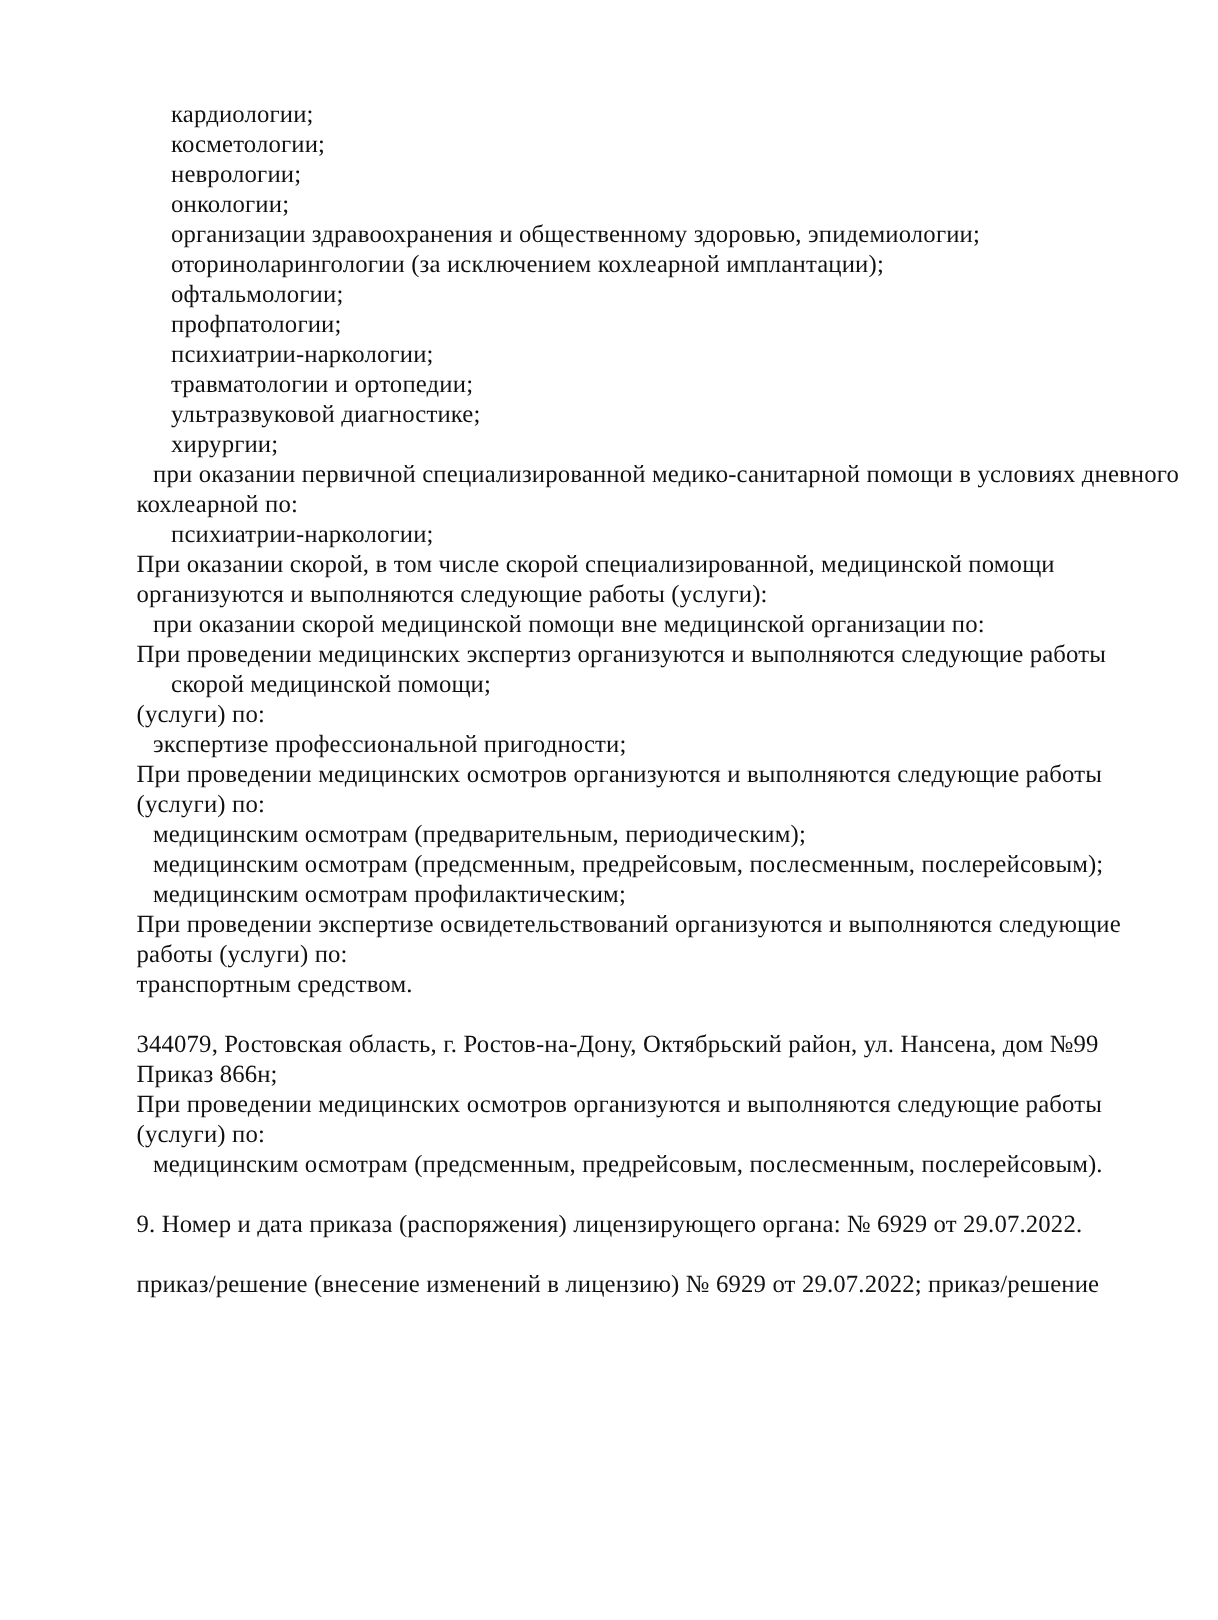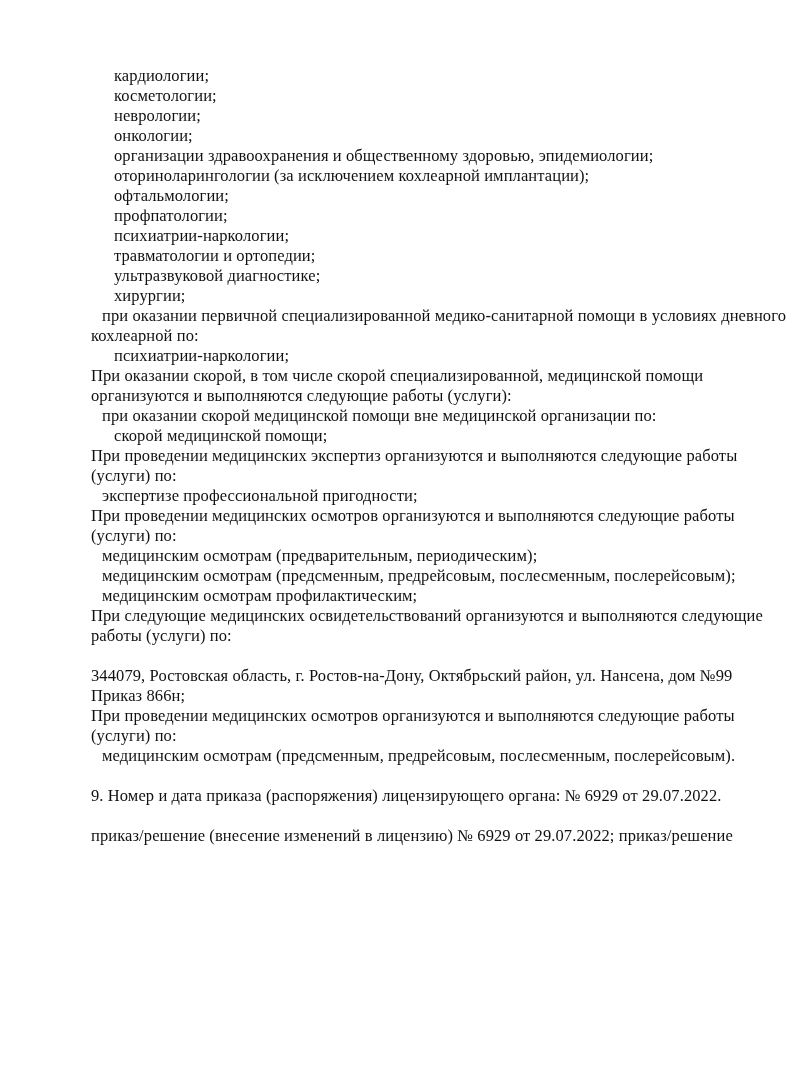--- a/index.html
+++ b/index.html
@@ -44,31 +44,32 @@
       <div class="line indent-2">психиатрии-наркологии;</div>
       <div class="line indent-2">травматологии и ортопедии;</div>
       <div class="line indent-2">ультразвуковой диагностике;</div>
       <div class="line indent-2">хирургии;</div>
       <div class="line indent-1">при оказании первичной специализированной медико-санитарной помощи в условиях дневного</div>
       <div class="line indent-0">кохлеарной по:</div>
       <div class="line indent-2">психиатрии-наркологии;</div>
       <div class="line indent-0">При оказании скорой, в том числе скорой специализированной, медицинской помощи</div>
       <div class="line indent-0">организуются и выполняются следующие работы (услуги):</div>
       <div class="line indent-1">при оказании скорой медицинской помощи вне медицинской организации по:</div>
+      <div class="line indent-0">При проведении медицинских экспертиз организуются и выполняются следующие работы</div>
       <div class="line indent-2">скорой медицинской помощи;</div>
-      <div class="line indent-0">При проведении медицинских экспертиз организуются и выполняются следующие работы</div>
       <div class="line indent-0">(услуги) по:</div>
       <div class="line indent-1">экспертизе профессиональной пригодности;</div>
       <div class="line indent-0">При проведении медицинских осмотров организуются и выполняются следующие работы</div>
       <div class="line indent-0">(услуги) по:</div>
       <div class="line indent-1">медицинским осмотрам (предварительным, периодическим);</div>
       <div class="line indent-1">медицинским осмотрам (предсменным, предрейсовым, послесменным, послерейсовым);</div>
       <div class="line indent-1">медицинским осмотрам профилактическим;</div>
-      <div class="line indent-0">При следующие медицинских освидетельствований организуются и выполняются следующие</div>
+      <div class="line indent-0">При проведении экспертизе освидетельствований организуются и выполняются следующие</div>
       <div class="line indent-0">работы (услуги) по:</div>
+      <div class="line indent-0">транспортным средством.</div>
       <div class="line indent-0">&nbsp;</div>
       <div class="line indent-0">344079, Ростовская область, г. Ростов-на-Дону, Октябрьский район, ул. Нансена, дом №99</div>
       <div class="line indent-0">Приказ 866н;</div>
       <div class="line indent-0">При проведении медицинских осмотров организуются и выполняются следующие работы</div>
       <div class="line indent-0">(услуги) по:</div>
       <div class="line indent-1">медицинским осмотрам (предсменным, предрейсовым, послесменным, послерейсовым).</div>
       <div class="line indent-0">&nbsp;</div>
       <div class="line indent-0">9. Номер и дата приказа (распоряжения) лицензирующего органа: № 6929 от 29.07.2022.</div>
       <div class="line indent-0">&nbsp;</div>
       <div class="line indent-0">приказ/решение (внесение изменений в лицензию) № 6929 от 29.07.2022; приказ/решение</div>

